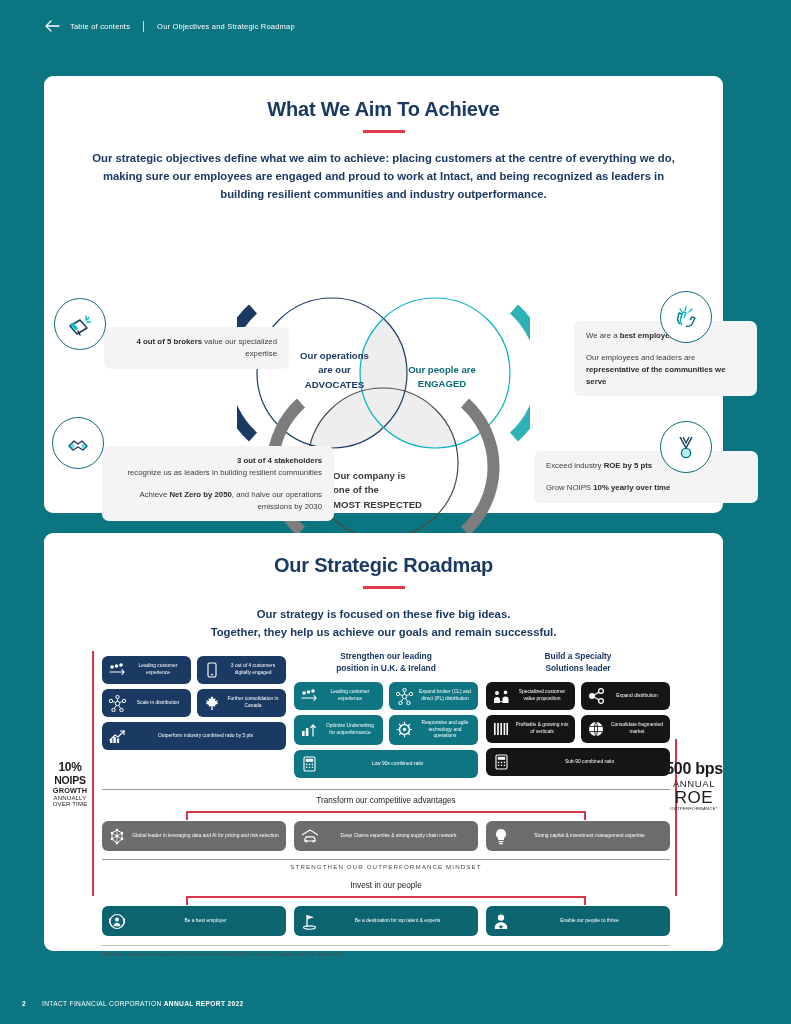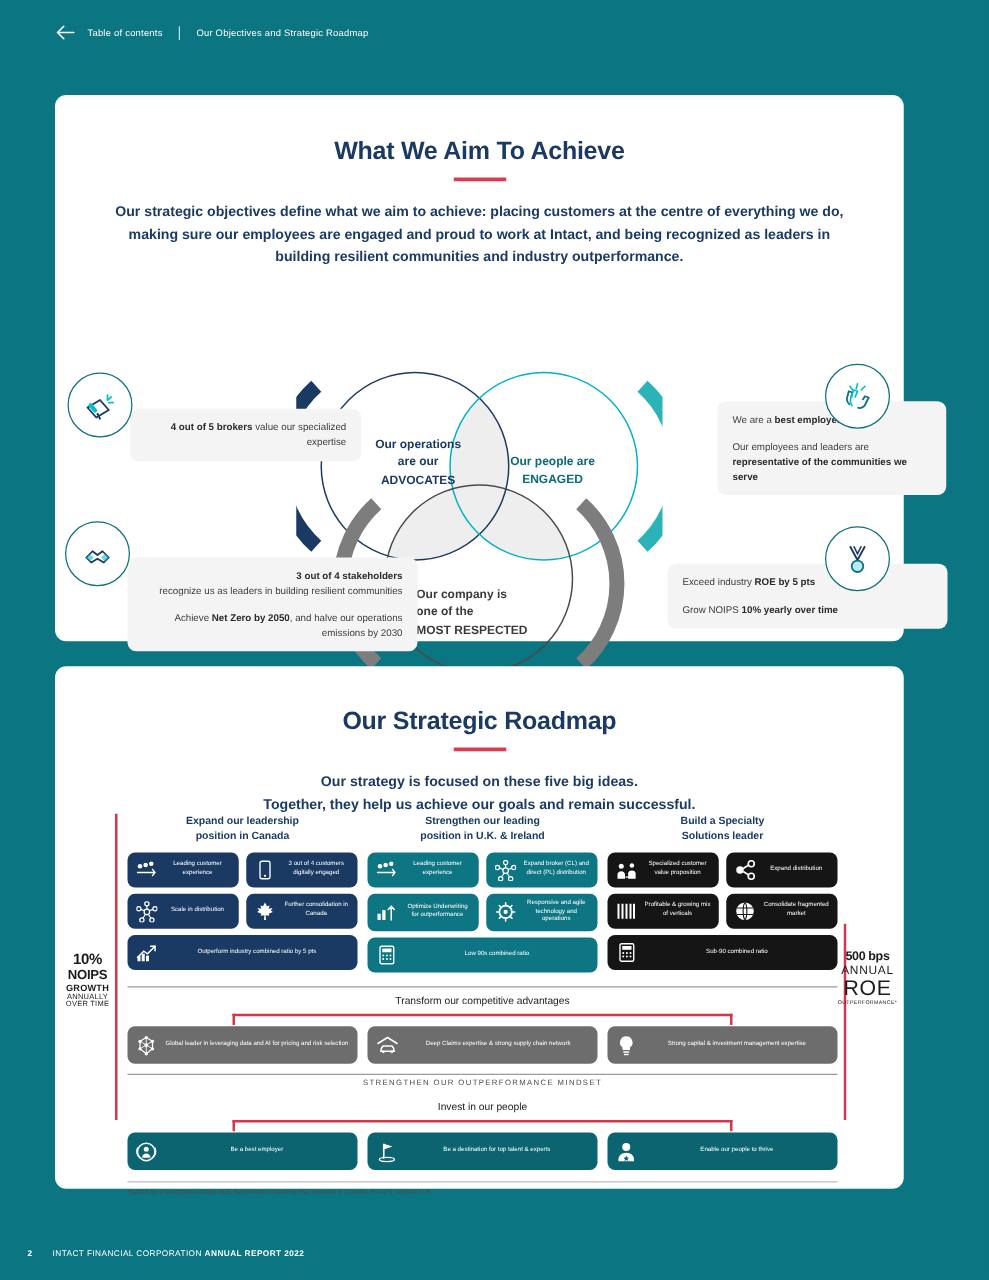--- a/index.html
+++ b/index.html
@@ -23,21 +23,21 @@
   
   .card {
     position: absolute; left: 44px; width: 679px;
     background: #ffffff; border-radius: 9px;
   }
   #card-aim  { top: 76px;  height: 437px; }
   #card-road { top: 533px; height: 418px; }
 
   .card-title {
     text-align: center; color: #1b3a63; font-weight: bold;
-    font-size: 20px; letter-spacing: -.2px; margin-top: 12px;
+    font-size: 20px; letter-spacing: -.2px;
   }
   .title-rule {
     width: 42px; height: 2.5px; background: #e03a4e;
     margin: 9px auto 0;
   }
   .card-sub {
     text-align: center; color: #1b3a63; font-weight: bold;
     font-size: 11.3px; line-height: 1.62;
     margin: 16px auto 0; width: 600px;
   }
@@ -276,24 +276,20 @@
     </div>
 
     <div class="road">
 
       <div class="brk" style="left:48px; top:0px;  width:1.5px; height:245px;"></div>
       <div class="brk" style="left:631px;top:88px; width:1.5px; height:157px;"></div>
 
       <div class="road-cols">
 
         <div class="road-col">
-          <div class="col-head">
-            <div>Expand our leadership</div>
-            <div>position in Canada</div>
-          </div>
           <div class="tile-row">
             <div class="tile c-navy">
               <span class="tile-ico">
                 <svg width="16" height="14" viewBox="0 0 16 14">
                     <circle cx="3" cy="4" r="1.8" fill="#fff"></circle>
                     <circle cx="7.5" cy="3" r="1.8" fill="#fff"></circle>
                     <circle cx="12" cy="2" r="1.8" fill="#fff"></circle>
                     <path d="M1 9h13M13 6.5l2 2.5-2 2.5" stroke="#fff" stroke-width="1.1" fill="none" stroke-linecap="round"></path>
                   </svg>
               </span>
@@ -591,21 +587,21 @@
 
   <div class="side-label" id="lbl-noips">
     <div class="ln1">10%</div>
     <div class="ln2">NOIPS</div>
     <div class="ln3">GROWTH</div>
     <div class="ln4">ANNUALLY</div>
     <div class="ln4">OVER TIME</div>
   </div>
 
   <div class="side-label" id="lbl-roe">
-    <div class="ln1" style="font-size:10px">500 bps</div>
+    <div class="ln1" style="font-size:16px">500 bps</div>
     <div class="roe-ann">ANNUAL</div>
     <div class="roe-big">ROE</div>
     <div class="roe-sub">OUTPERFORMANCE*</div>
   </div>
 
   <div class="footer">
     <span class="pg">2</span>
     <span>
       <span>INTACT FINANCIAL CORPORATION</span>
       <span class="rep">ANNUAL REPORT 2022</span>

